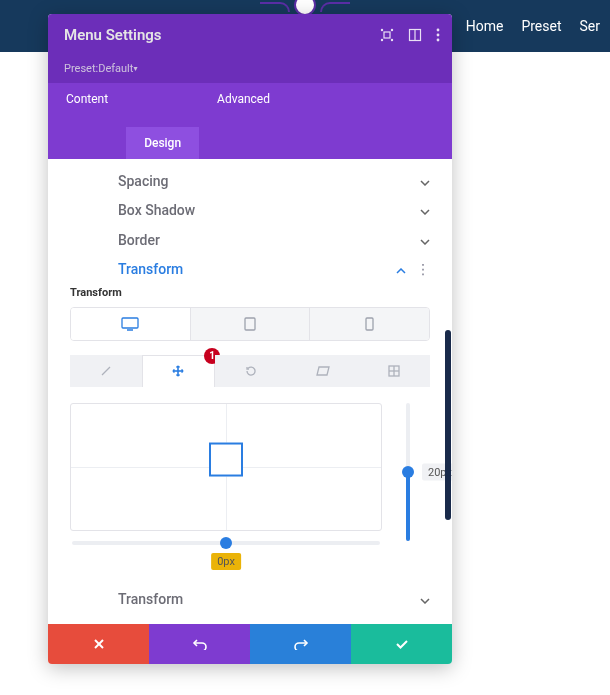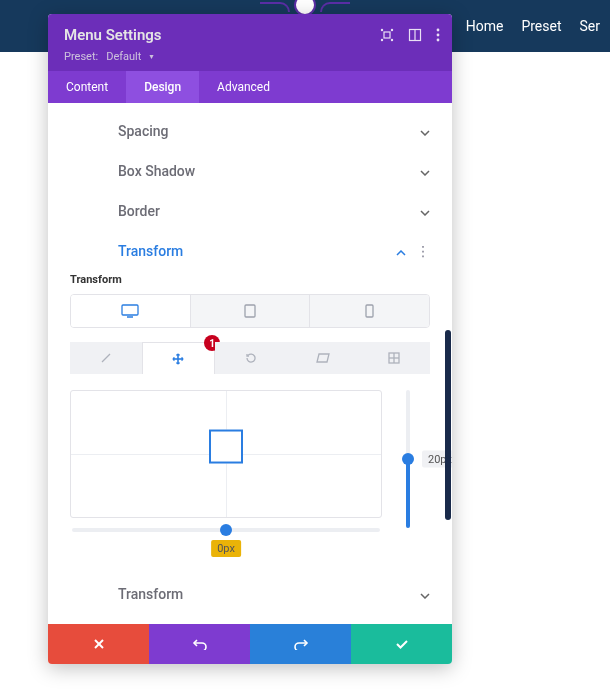--- a/index.html
+++ b/index.html
@@ -32,35 +32,35 @@
   .panel {
     position: absolute; left: 48px; top: 14px; width: 404px; height: 650px;
     background: #fff; box-shadow: 0 4px 20px rgba(0,0,0,0.25); border-radius: 4px;
     display: flex; flex-direction: column; overflow: hidden;
   }
 
   .panel-header {
     background: #6C2EB9; color: #e5e5e5; padding: 12px 16px 8px; position: relative;
   }
   .panel-title { font-size: 15px; font-weight: 600; }
-  .panel-sub { font-size: 11px; opacity: .8; margin-top: 6px; display: flex; align-items: center; gap: 8px; }
+  .panel-sub { font-size: 11px; opacity: .8; margin-top: 18px; display: flex; align-items: center; gap: 0; }
   .panel-sub .caret { font-size: 8px; }
   .panel-icons {
     position: absolute; top: 14px; right: 12px; display: flex; gap: 14px; align-items: center;
   }
   .pi { opacity:.85; display:flex; align-items:center; justify-content:center; }
   .pi svg { display:block; }
 
   .panel-tabs {
     background: #7E3BD0; display: flex;
   }
   .panel-tabs .tab {
     color: #ffffff; font-size: 12px; padding: 9px 18px; cursor: pointer; text-align: center;
   }
-  .panel-tabs .tab.active { background: #8E4FE0; font-weight: 500; }
+  .panel-tabs .tab.active { background: #8E4FE0; font-weight: 500; margin-top: 44px; }
 
   .panel-body {
     flex: 1; overflow: hidden; padding: 8px 22px 0 22px;
     display: flex; flex-direction: column;
   }
   .acc-row {
     display: flex; align-items: center; justify-content: space-between;
     height: 40px;
     border-bottom: 1px solid rgba(0,0,0,0); 
     color: #555; font-size: 14px;

